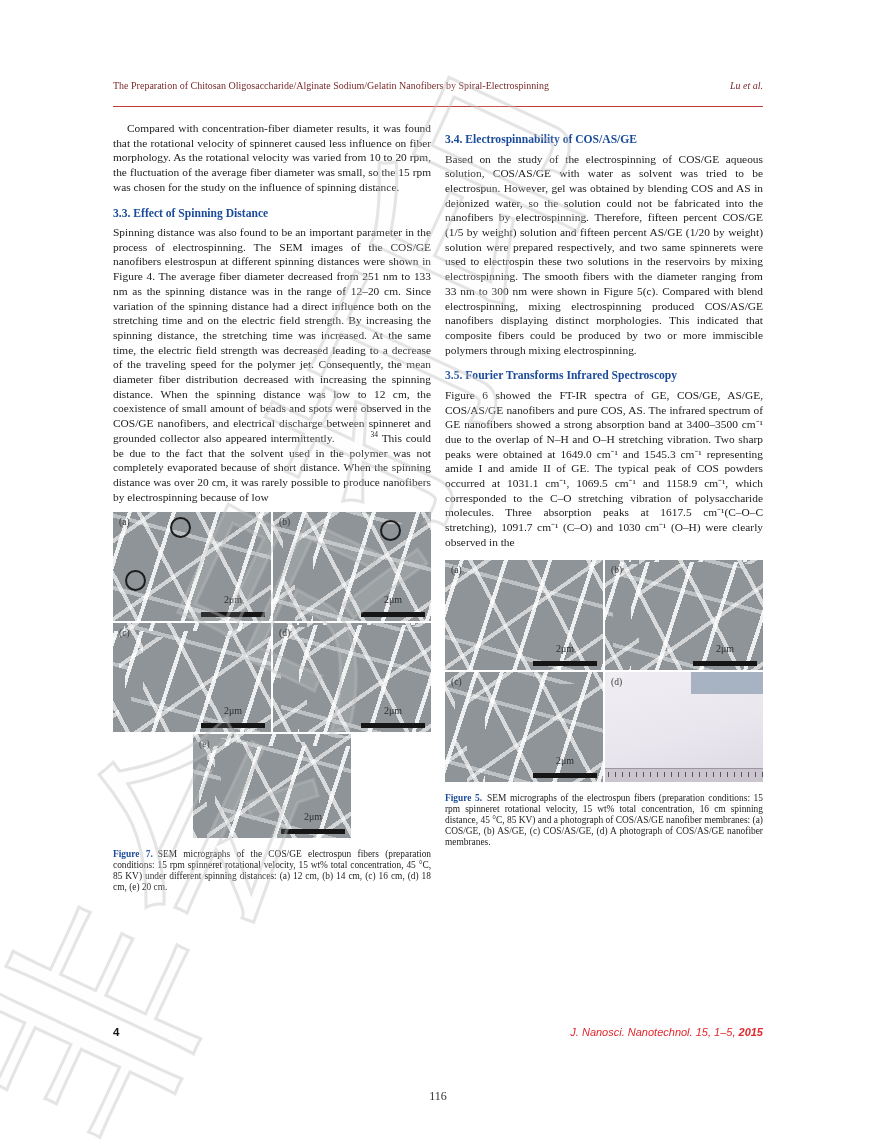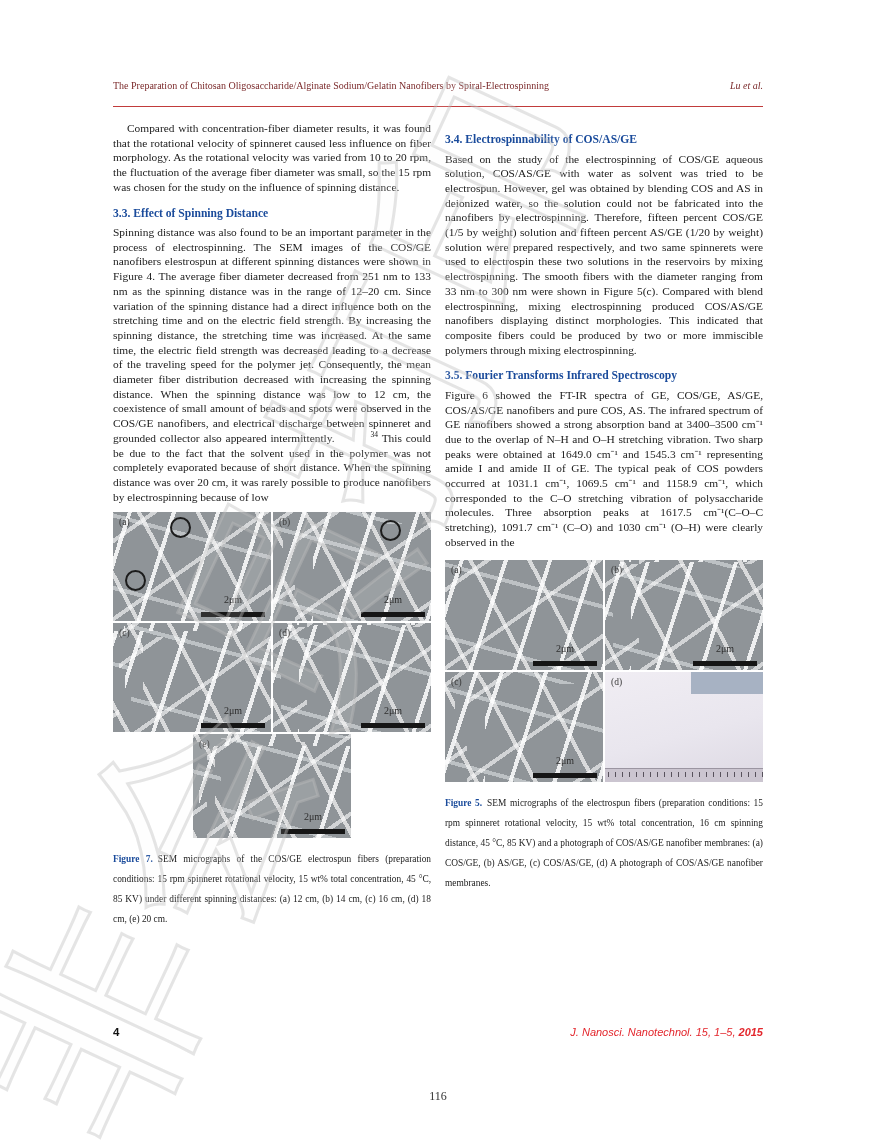--- a/index.html
+++ b/index.html
@@ -58,21 +58,21 @@
 
   
   .photo{background:linear-gradient(165deg,#f0edf3 0%,#e9e6ee 55%,#ddd9e3 100%);}
   .photo .swatch{position:absolute;top:0;right:0;width:72px;height:22px;background:#a7b2c3;}
   .photo .ruler{position:absolute;left:0;right:0;bottom:0;height:13px;background-color:#cbc5d0;
     border-top:1px solid #9b95a1;
     background-image:repeating-linear-gradient(90deg,#57515c 0 1px,rgba(0,0,0,0) 1px 7px);
     background-size:100% 5px;background-repeat:no-repeat;background-position:3px 3px;}
 
   
-  .caption{margin-top:11px;font-size:9.4px;line-height:20px;text-align:justify;color:#222;}
+  .caption{margin-top:11px;font-size:9.4px;line-height:11px;text-align:justify;color:#222;}
   .figlabel{color:#1a4b9b;font-weight:bold;margin-right:5px;}
 
   
   .footer{position:absolute;left:113px;top:1026px;width:650px;z-index:1;
     display:flex;justify-content:space-between;align-items:baseline;}
   .pagenum{font-family:"Liberation Sans",sans-serif;font-weight:bold;font-size:11.5px;color:#111;}
   .journal-ref{font-family:"Liberation Sans",sans-serif;font-style:italic;font-size:11px;color:#e3262c;}
   .journal-ref .yr{font-weight:bold;}
   .folio{position:absolute;left:0;top:1089px;width:876px;z-index:1;
     text-align:center;font-size:12px;color:#333;}

